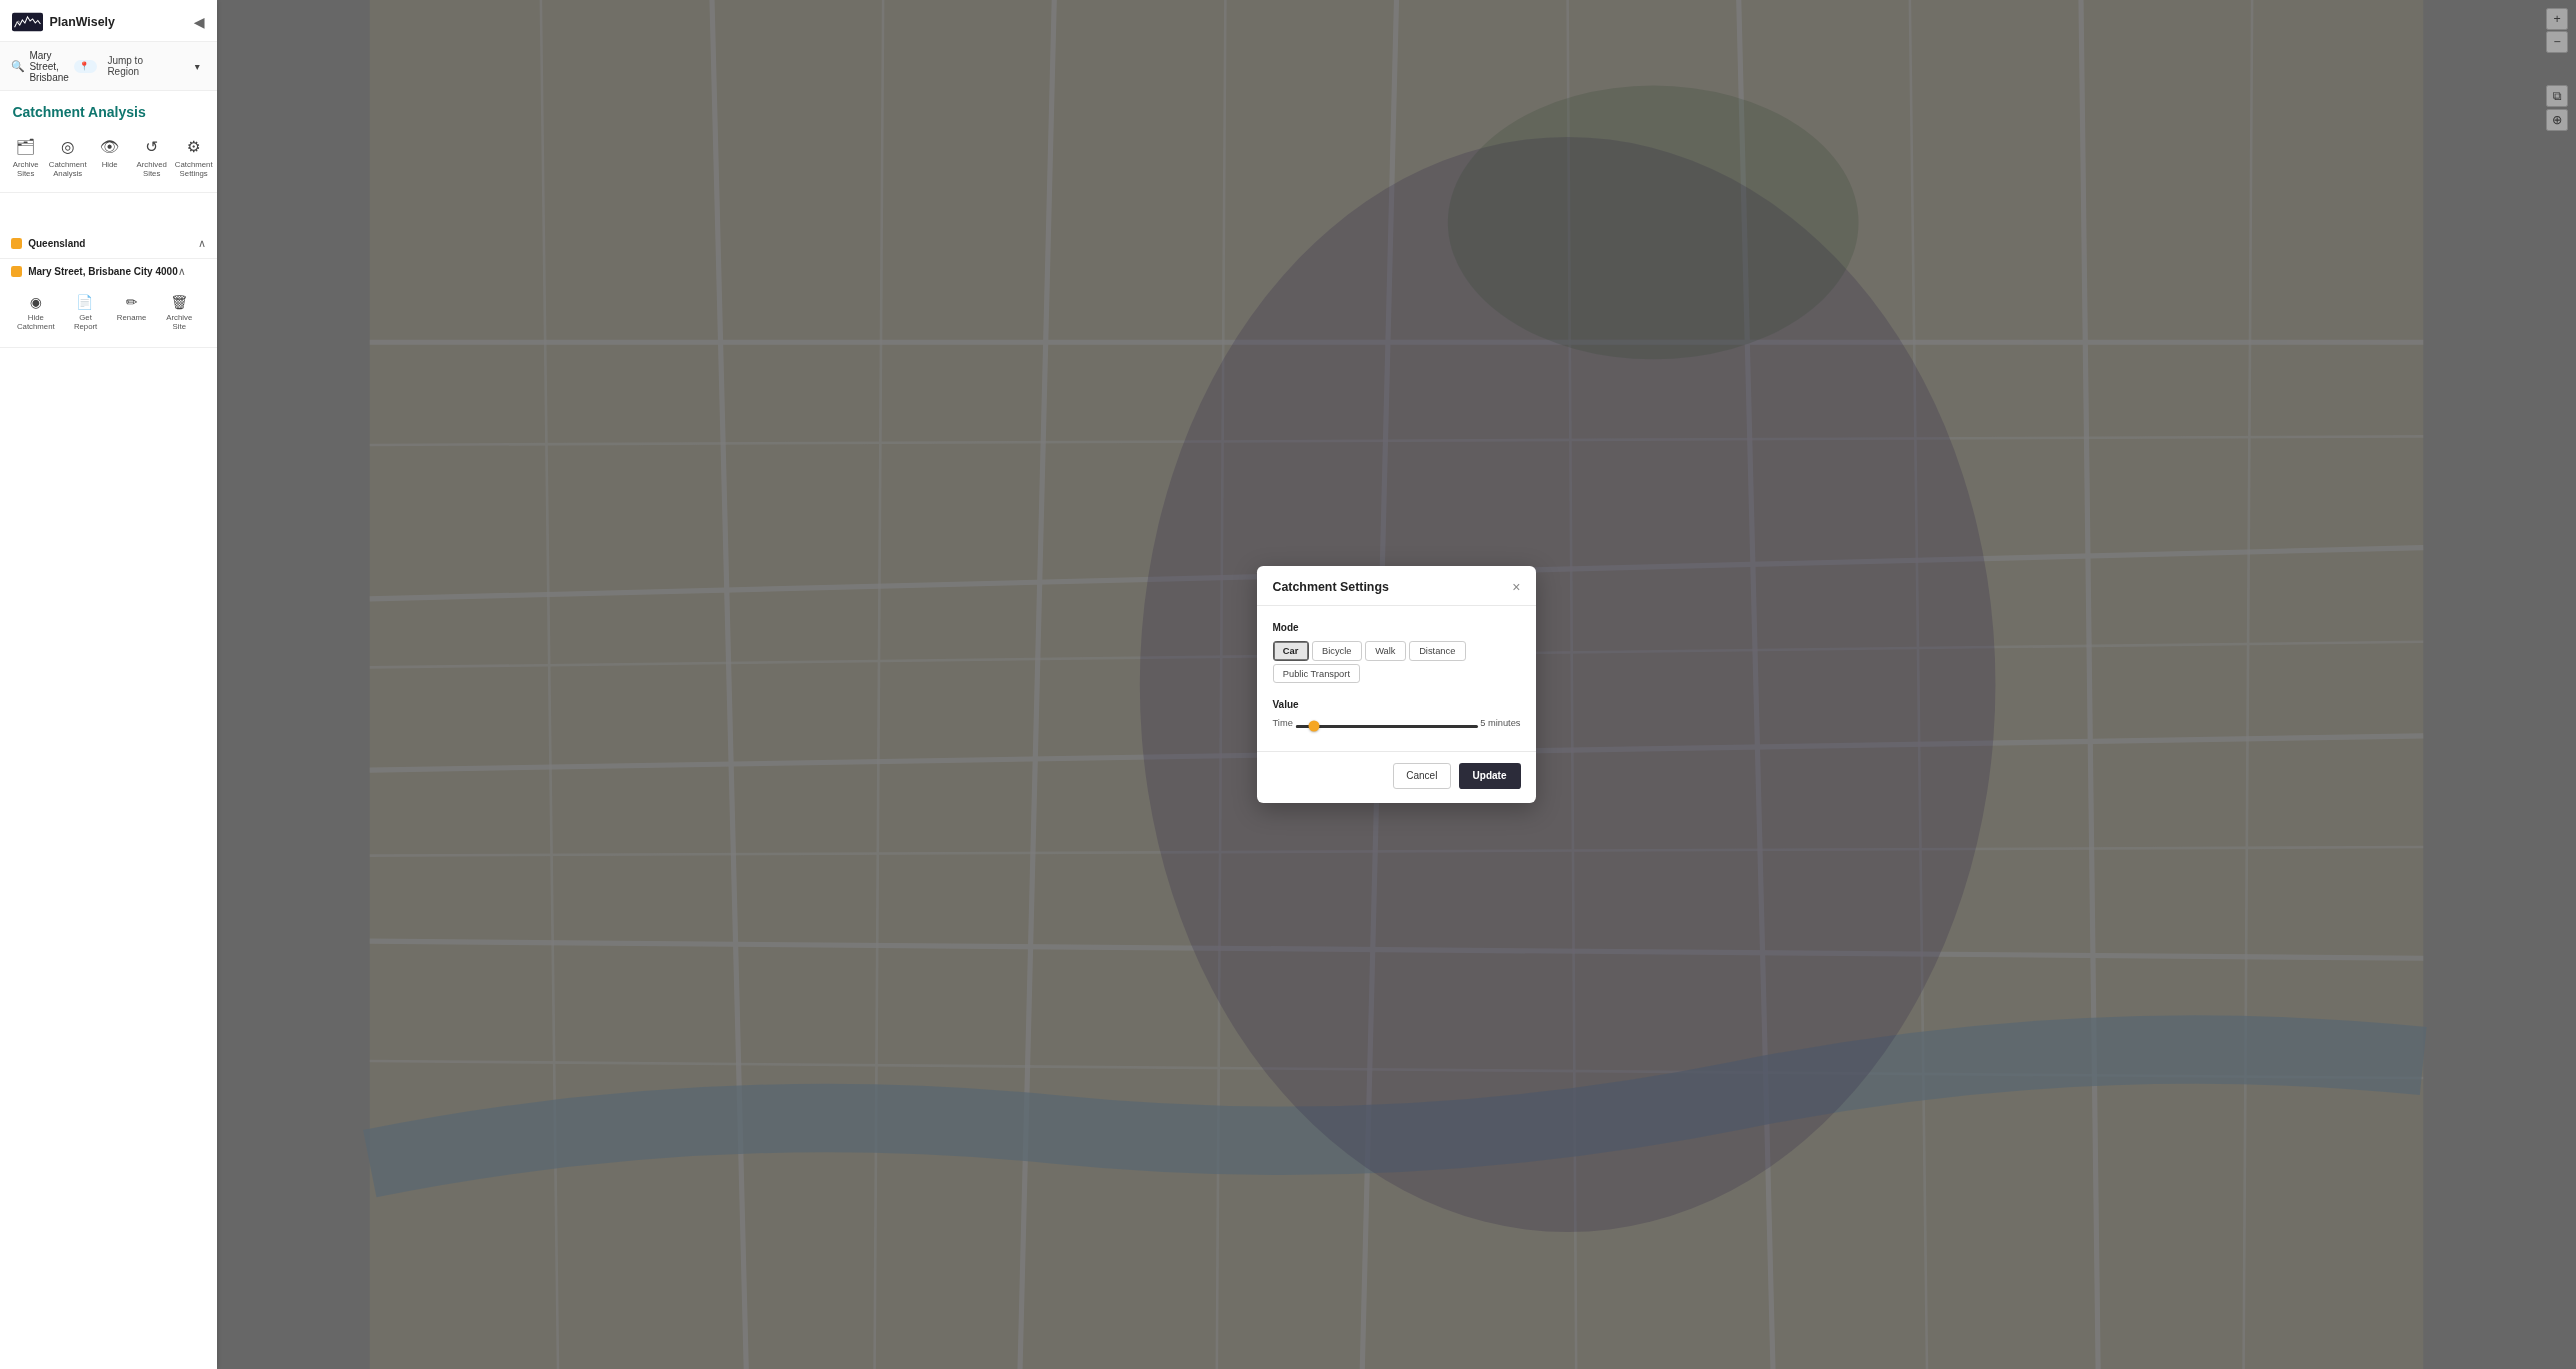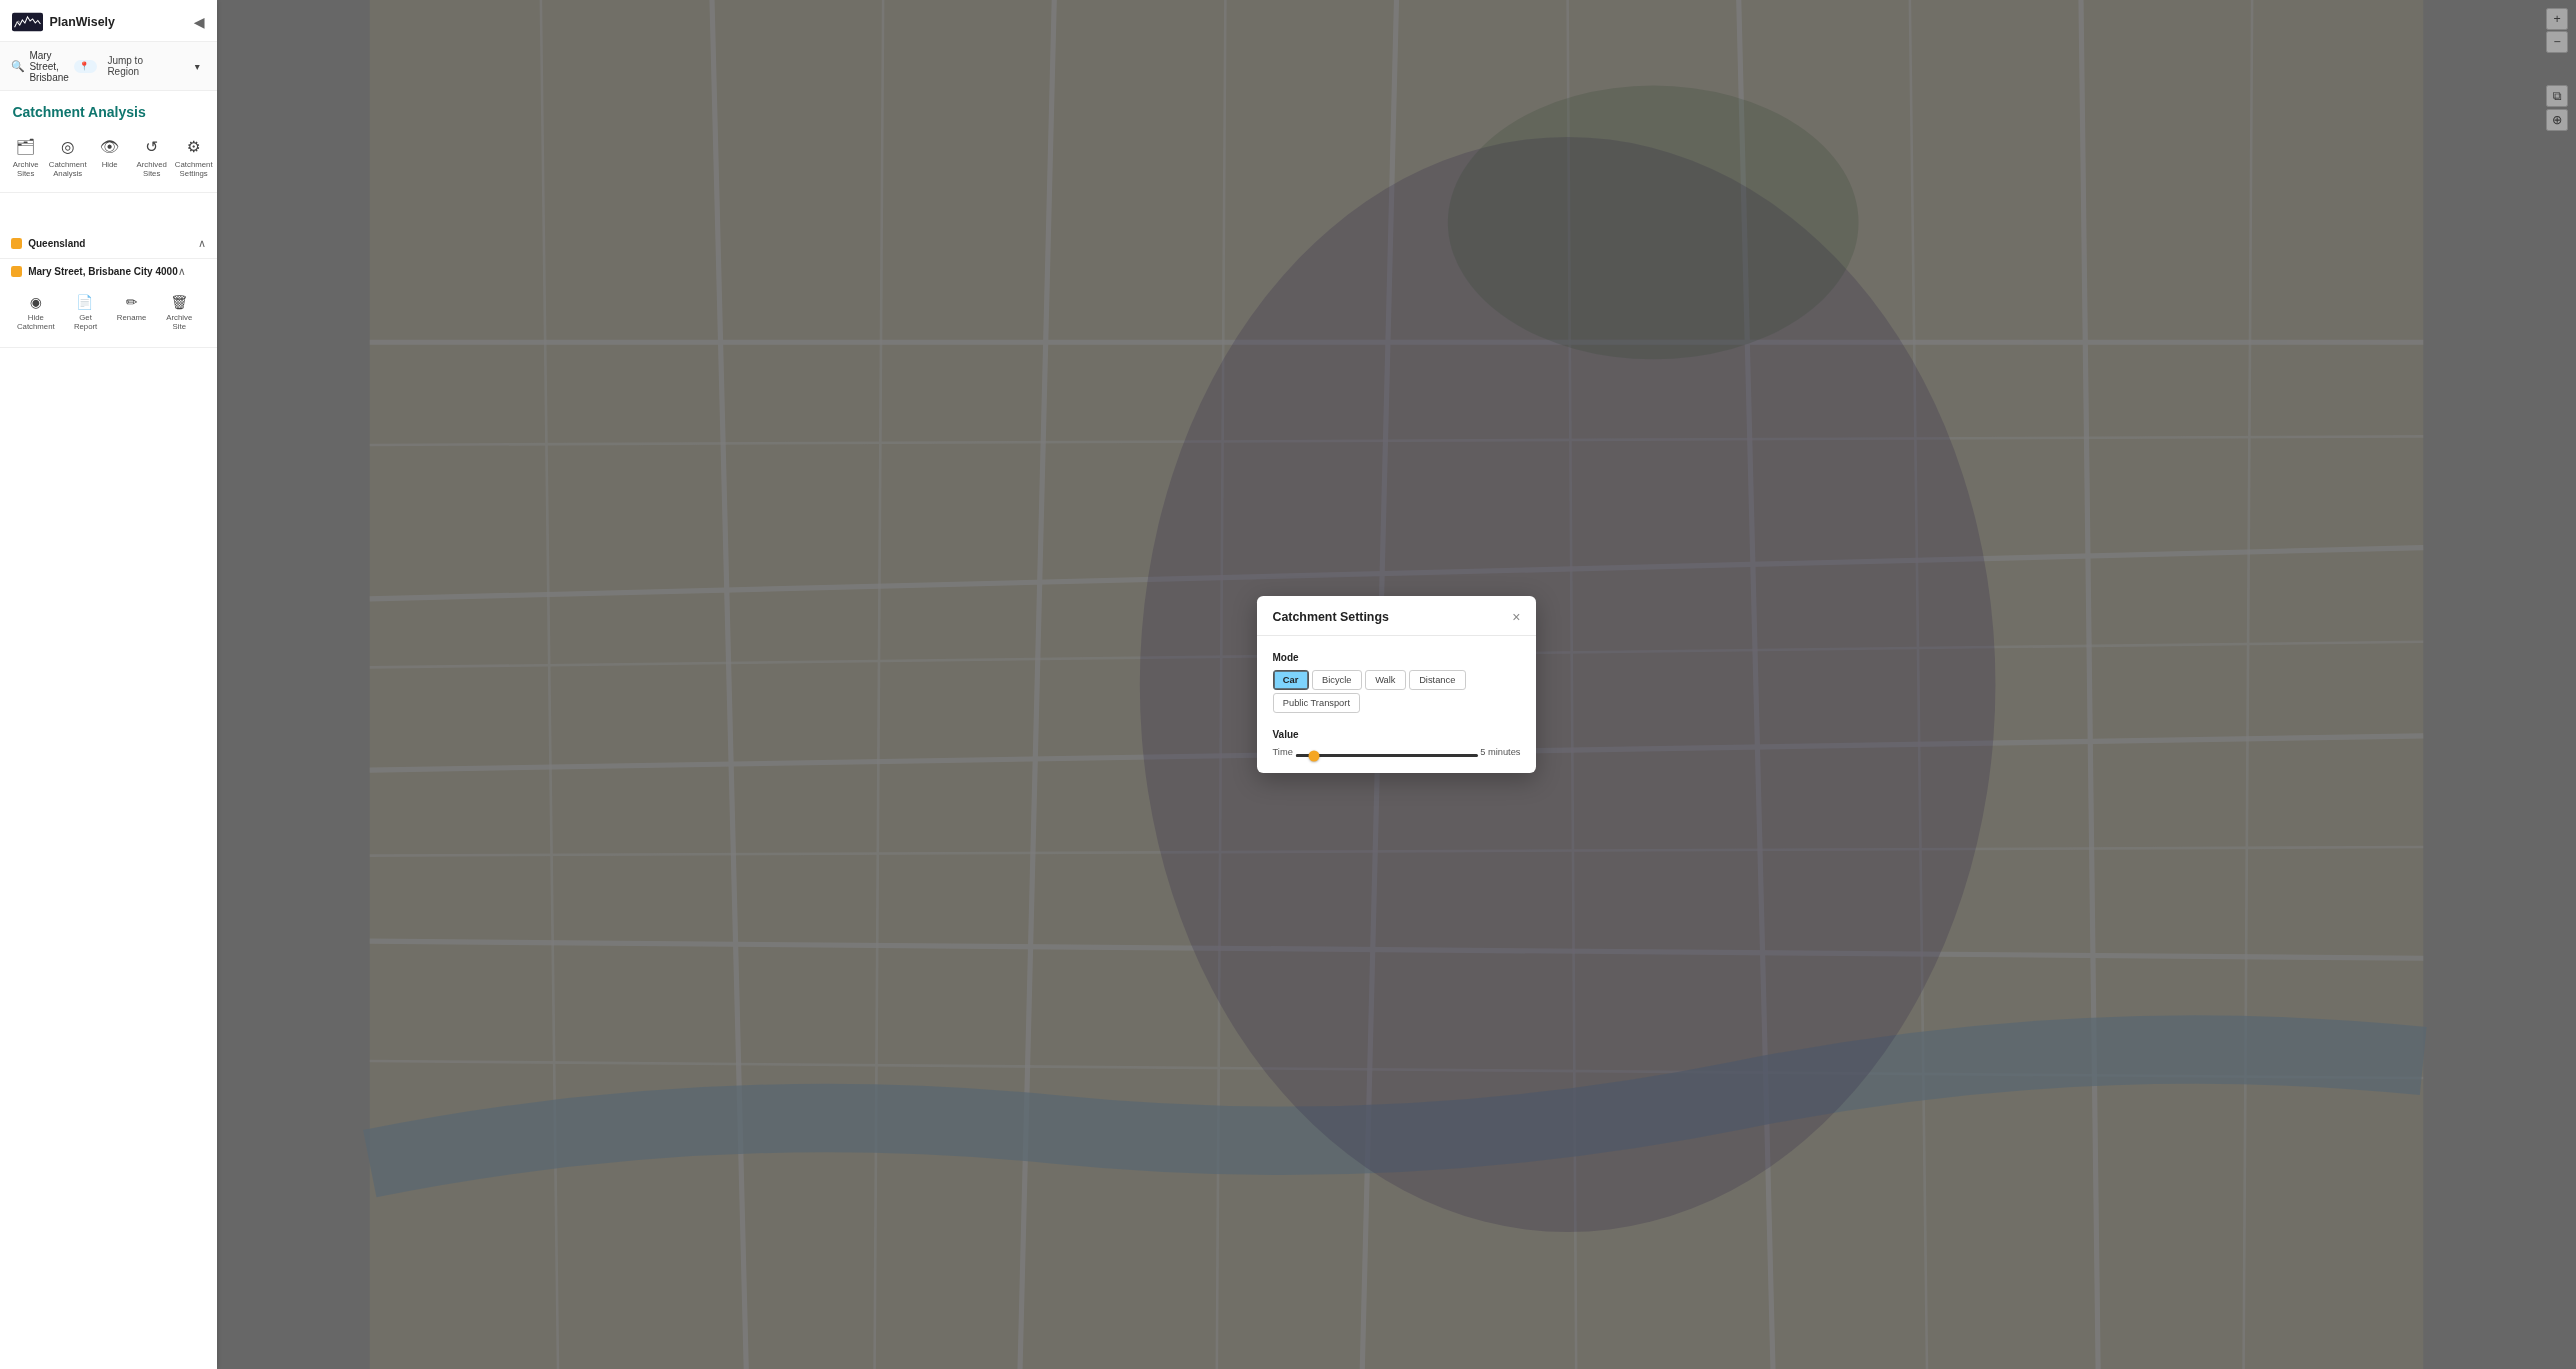--- a/index.html
+++ b/index.html
@@ -65,21 +65,21 @@
     .modal-header { display: flex; align-items: flex-start; justify-content: space-between; padding: 14px 15.5px 11px 15.5px; border-bottom: 0.8px solid #e8e8e8; }
     .modal-title { font-size: 12.4px; font-weight: 700; color: #222; }
     .modal-close { color: #888; cursor: pointer; font-size: 14px; line-height: 1; border: none; background: none; }
 
     .modal-body { padding: 15.5px 15.5px 7.8px 15.5px; }
 
     .modal-section-label { font-size: 10px; font-weight: 700; color: #222; margin-bottom: 7.8px; }
 
     .mode-buttons { display: flex; gap: 3.1px; flex-wrap: wrap; margin-bottom: 15.5px; }
     .mode-btn { padding: 3.9px 9.3px; border: 0.8px solid #ccc; border-radius: 3.1px; font-size: 9.3px; cursor: pointer; background: #fff; color: #444; }
-    .mode-btn.active { background: #7dd3fc; border-color: #555; color: #222; font-weight: 600; box-shadow: inset 0 0 0 0.8px #555; }
+    .mode-btn.active { background: #e5e5e5; border-color: #555; color: #222; font-weight: 600; box-shadow: inset 0 0 0 0.8px #555; }
 
     .value-section { margin-bottom: 7.8px; }
     .value-row { display: flex; align-items: flex-end; gap: 0; margin-top: 4.7px; }
     .value-label { font-size: 9.3px; color: #555; min-width: 23px; }
     .slider-track { flex: 1; position: relative; height: 3.1px; background: #333; border-radius: 1.6px; }
     .slider-fill { position: absolute; left: 0; top: 0; height: 3.1px; background: #333; border-radius: 1.6px; width: 10%; }
     .slider-thumb { position: absolute; top: 50%; left: 10%; transform: translate(-50%, -50%); width: 11px; height: 11px; background: #f5a623; border-radius: 50%; cursor: pointer; box-shadow: 0 0.8px 2.3px rgba(0,0,0,0.3); }
     .value-display { font-size: 9.3px; color: #555; min-width: 43px; text-align: right; }
 
     .modal-footer { display: flex; justify-content: flex-end; gap: 7.8px; padding: 11px 15.5px 14px 15.5px; border-top: 0.8px solid #e8e8e8; margin-top: 7.8px; }
@@ -257,20 +257,24 @@
               <div class="slider-track">
                 <div class="slider-fill"></div>
                 <div class="slider-thumb"></div>
               </div>
               <span class="value-display">5 minutes</span>
             </div>
           </div>
 
         </div>
 
+        <div class="modal-footer">
+          <button class="btn-cancel">Cancel</button>
+          <button class="btn-update">Update</button>
+        </div>
 
       </div>
     </div>
 
   </div>
 
 </div>
 
 
 </body></html>

